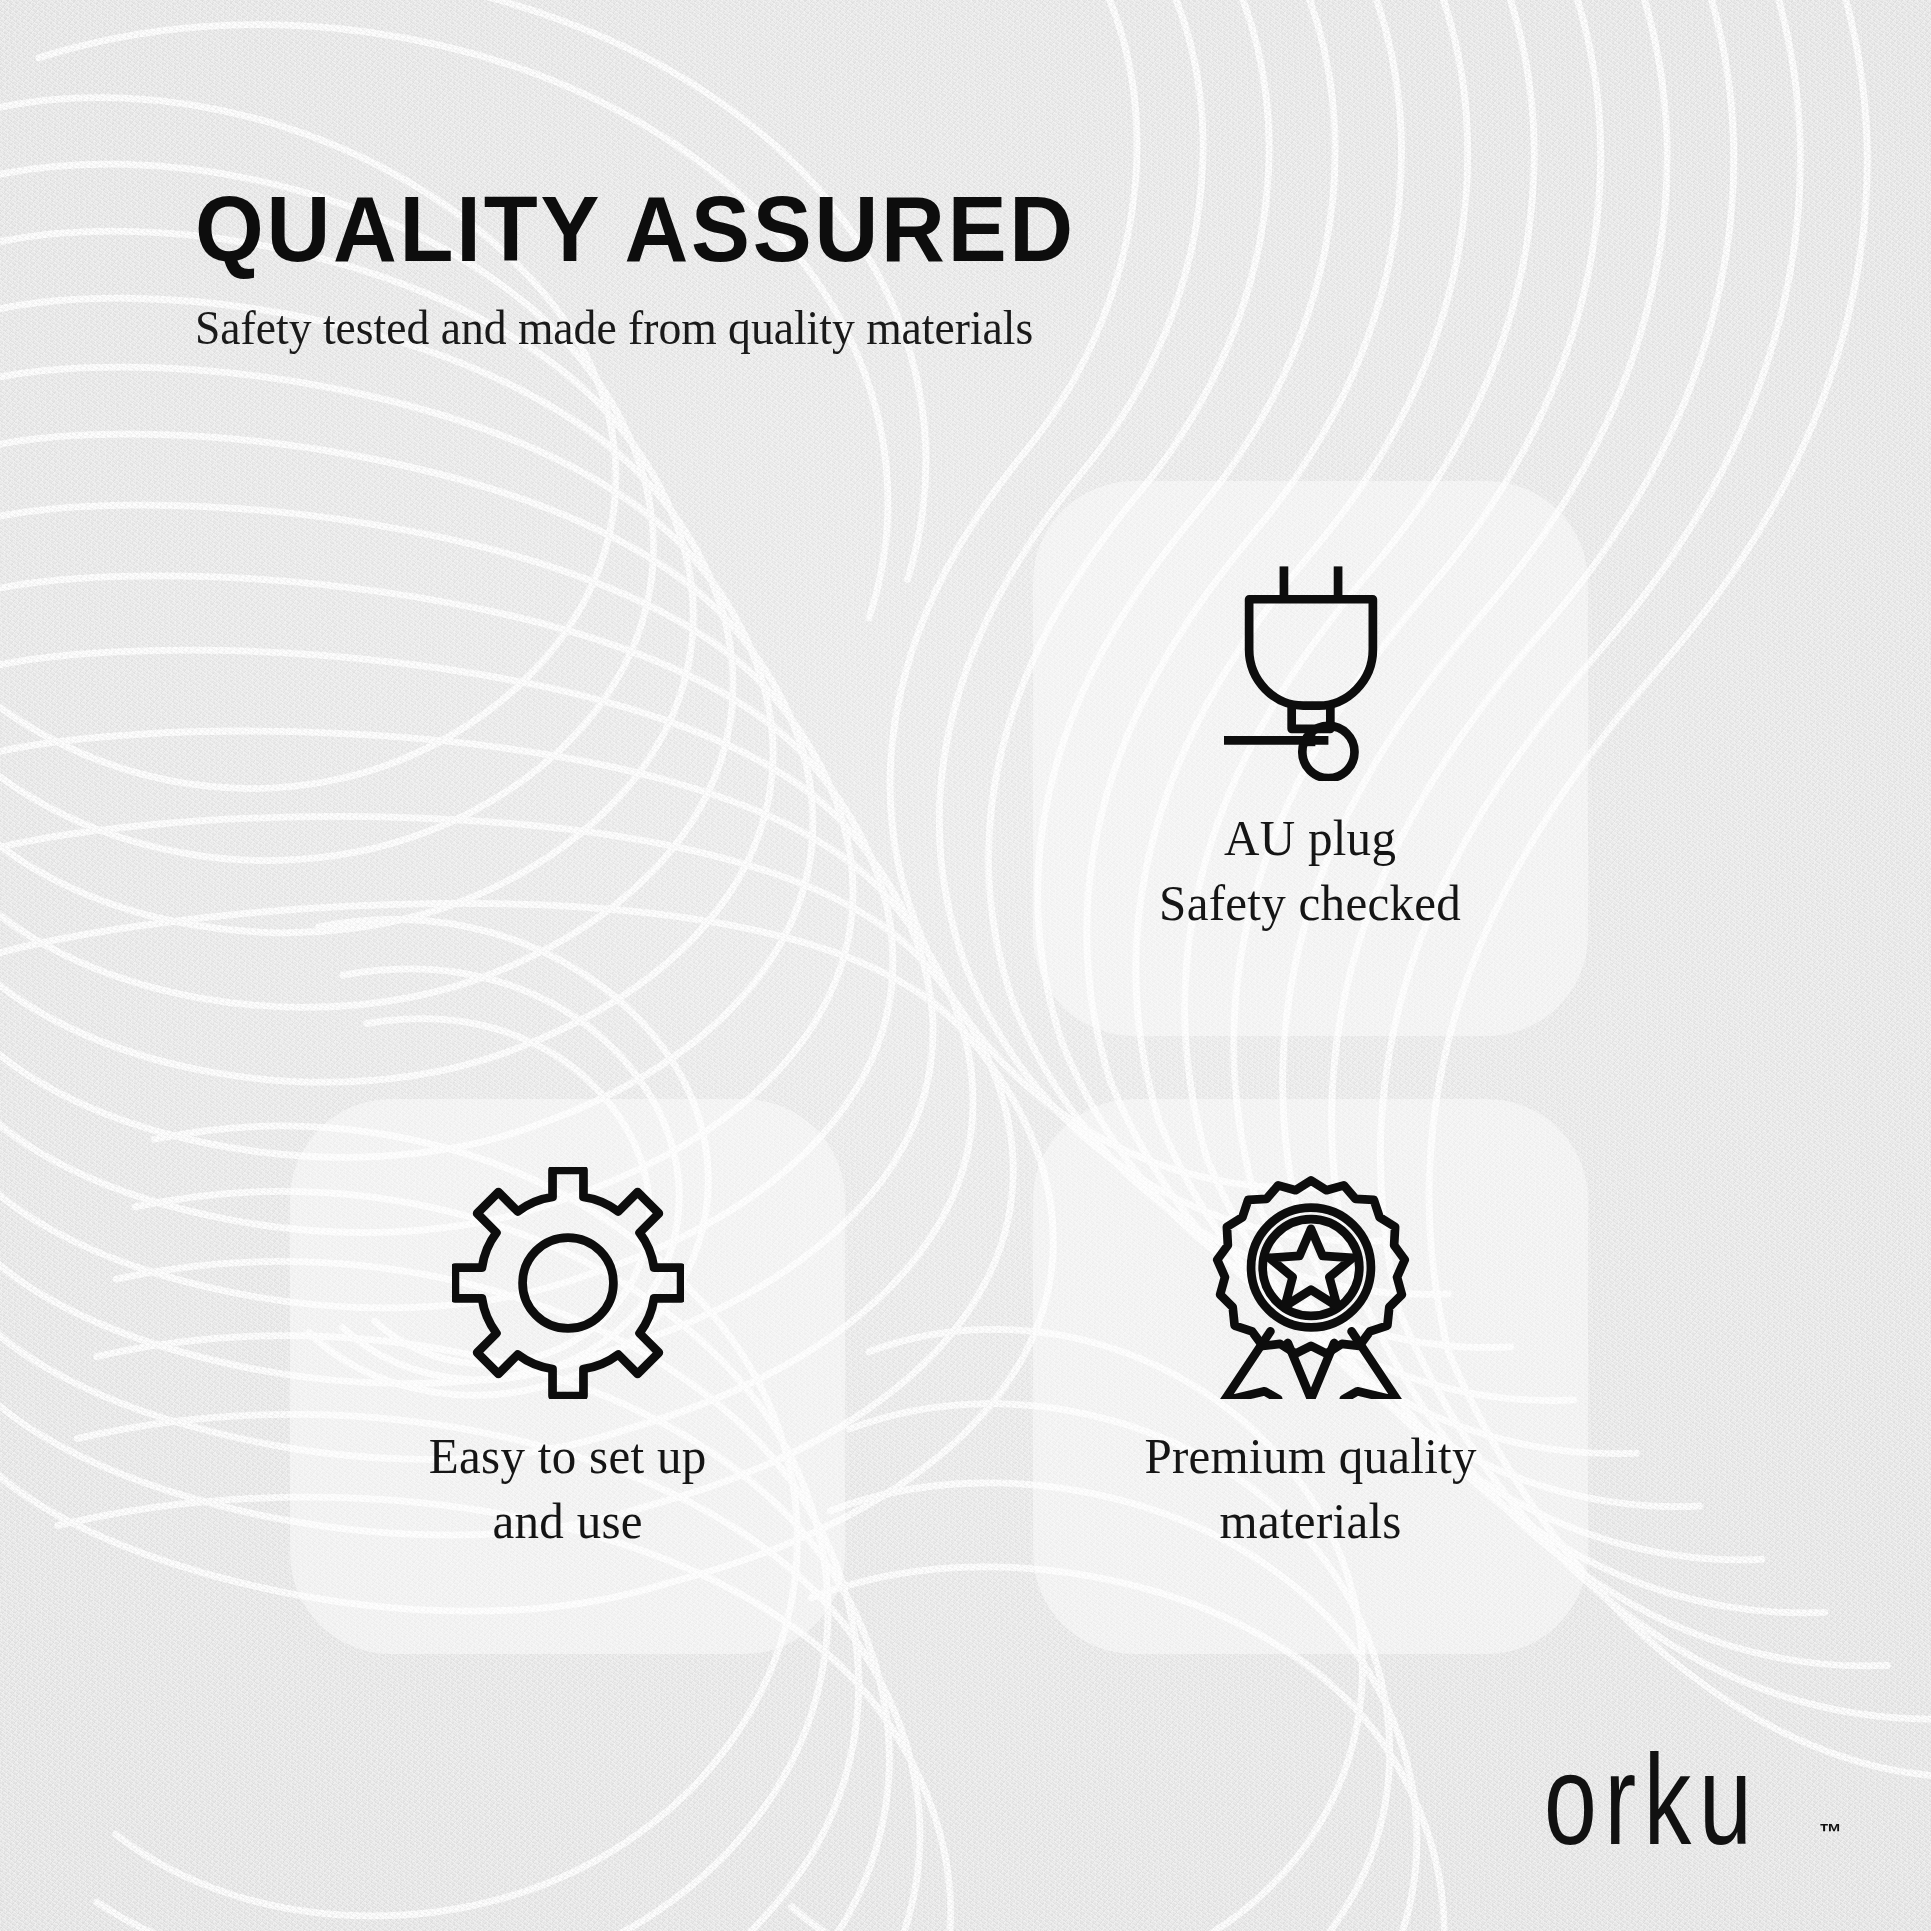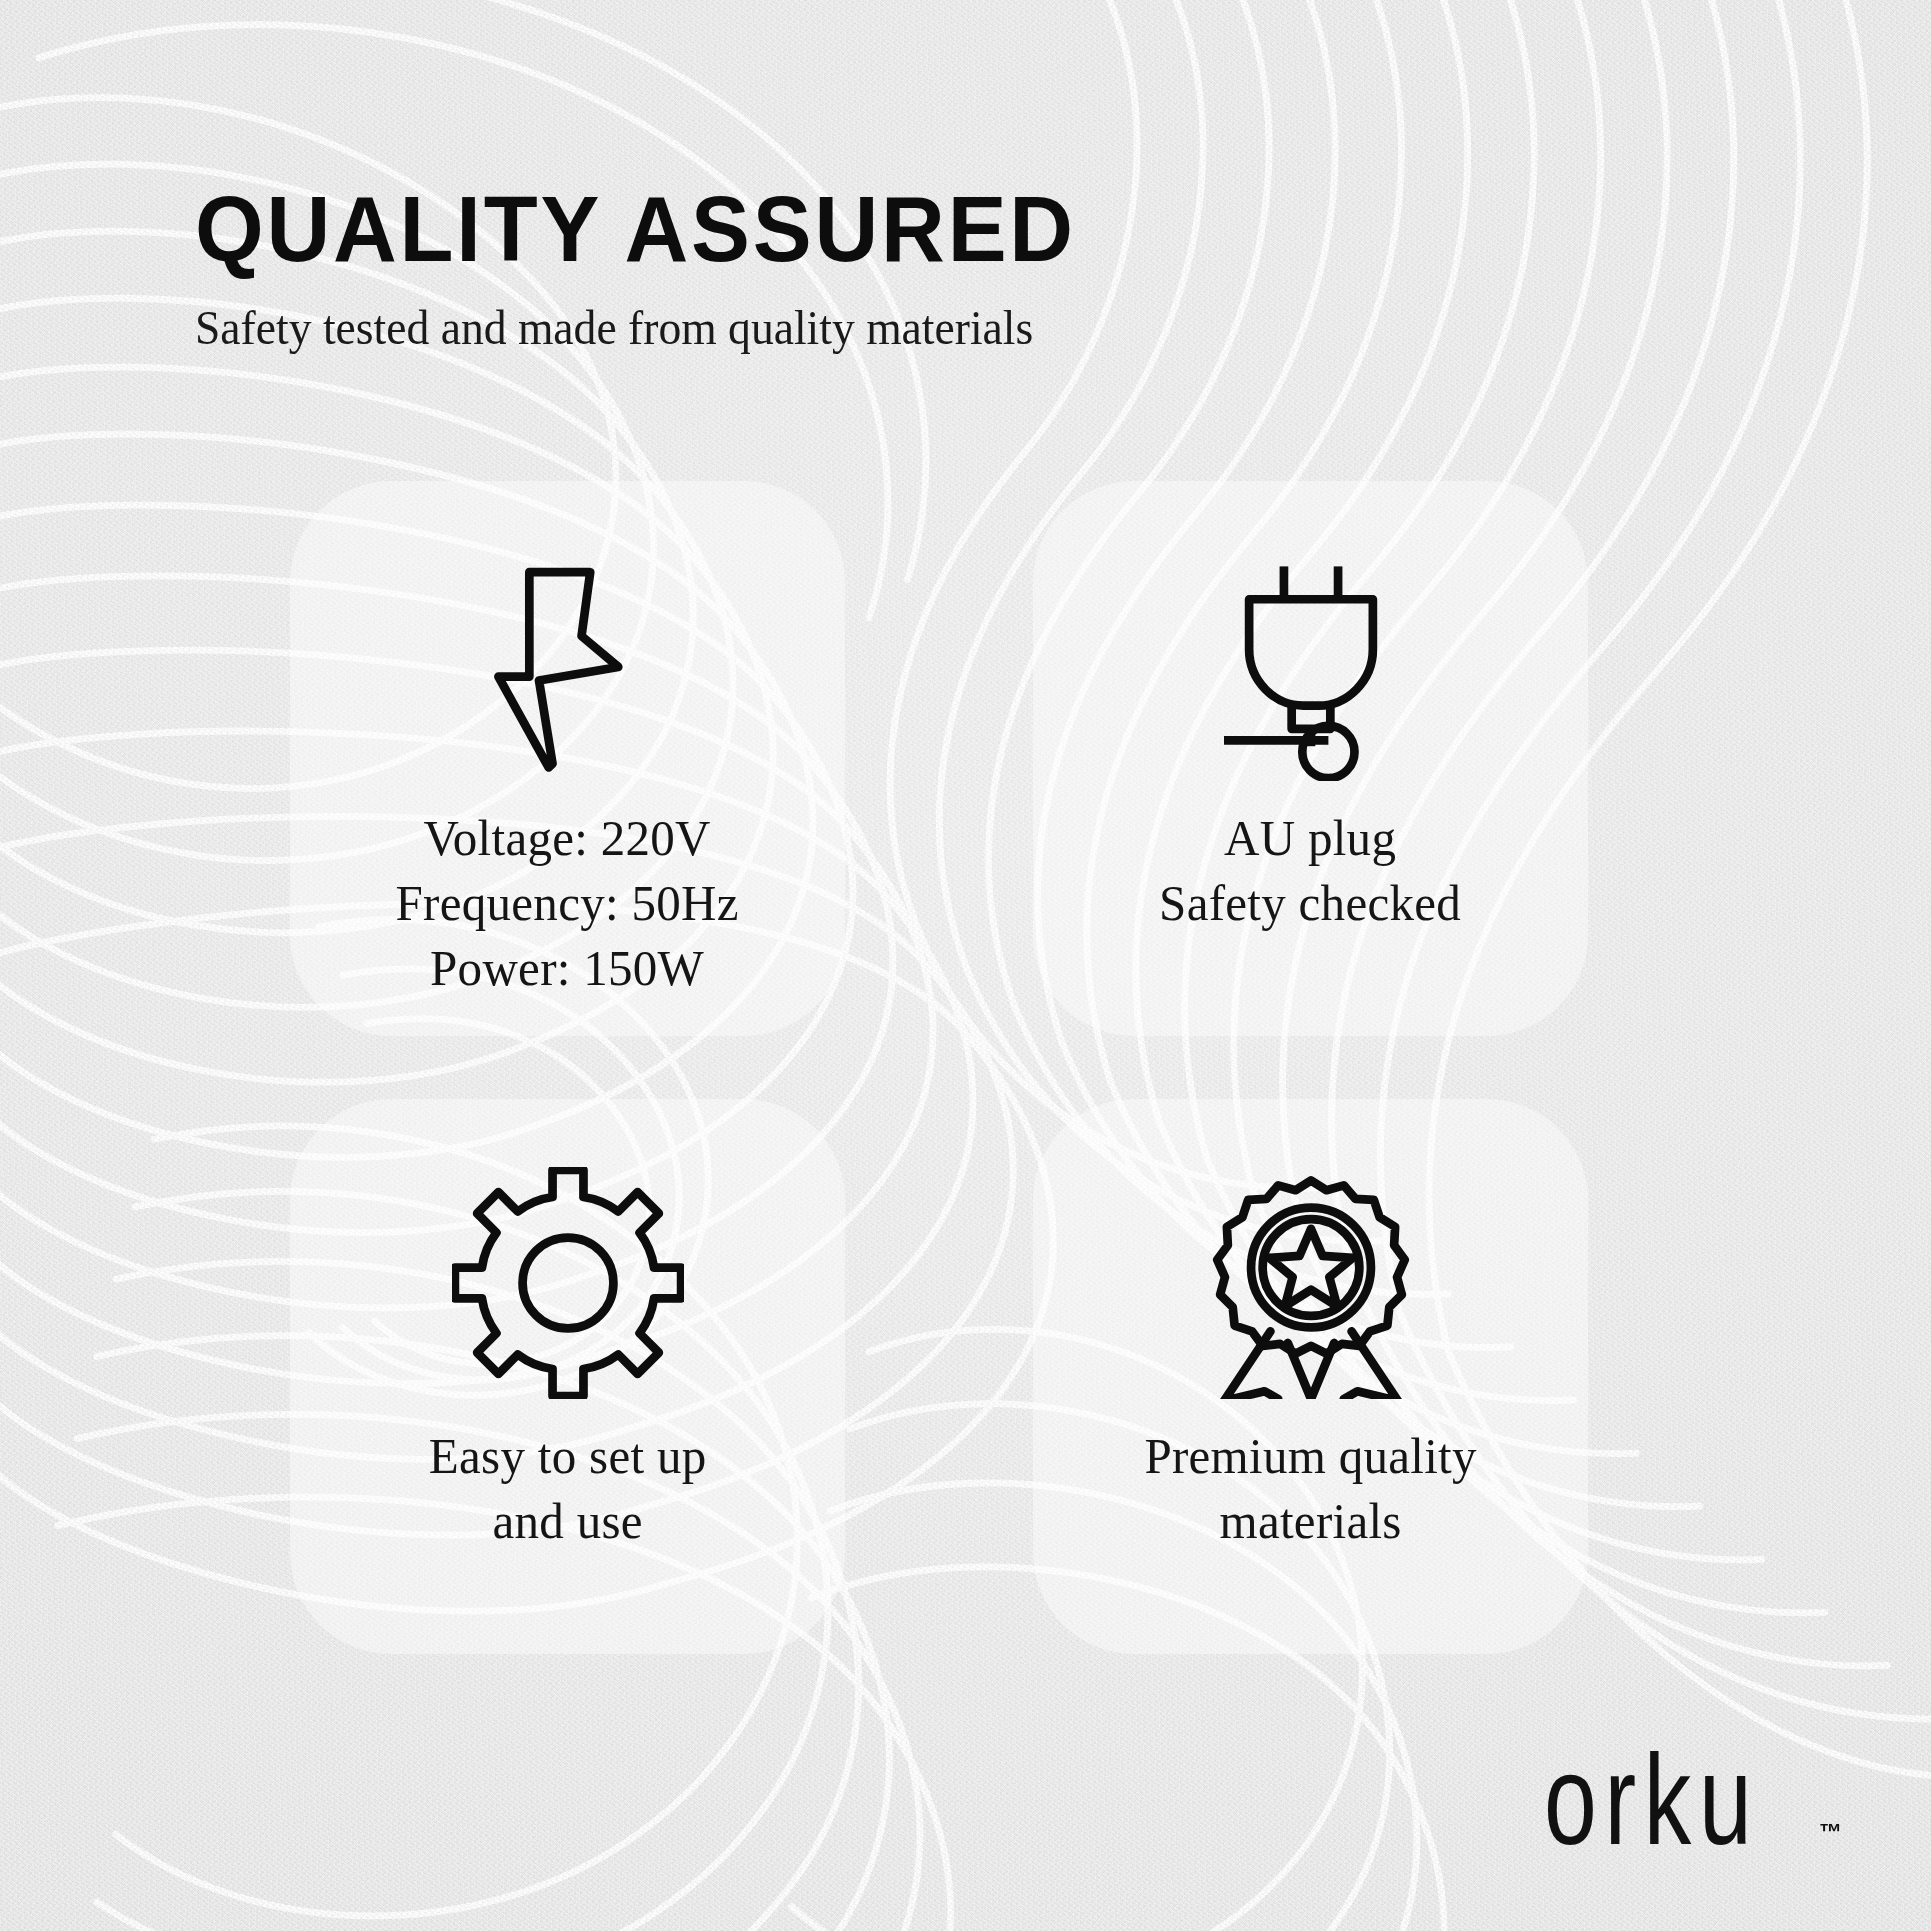--- a/index.html
+++ b/index.html
@@ -256,32 +256,20 @@
 
   <div id="content">
 
     <div id="header">
       <h1 id="page-title">QUALITY ASSURED</h1>
       <p id="page-subtitle">Safety tested and made from quality materials</p>
     </div>
 
     <div id="card-grid">
 
-      <div class="feature-card" id="card-0">
-        <div class="card-icon">
-          <svg viewBox="0 0 240 240" fill="none" stroke="#0d0d0d" stroke-width="9" stroke-linejoin="round" stroke-linecap="round">
-            <path d="M131,20 H68 V128 H36 L88,222 L92,218 L78,132 L160,118 L122,86 L131,20 Z" transform="translate(12,4) rotate(0 120 120)"></path>
-          </svg>
-        </div>
-        <div class="card-text">
-          <span class="line">Voltage: 220V</span>
-          <span class="line">Frequency: 50Hz</span>
-          <span class="line">Power: 150W</span>
-        </div>
-      </div>
 
       <div class="feature-card" id="card-1">
         <div class="card-icon">
           <svg viewBox="0 0 240 240" fill="none" stroke="#0d0d0d" stroke-width="9" stroke-linejoin="round" stroke-linecap="butt">
 
             <path d="M92,18 V52"></path>
             <path d="M148,18 V52"></path>
 
             <path d="M56,52 H184 V104 C184,136 158,162 128,162 H112 C82,162 56,136 56,104 Z"></path>
 

